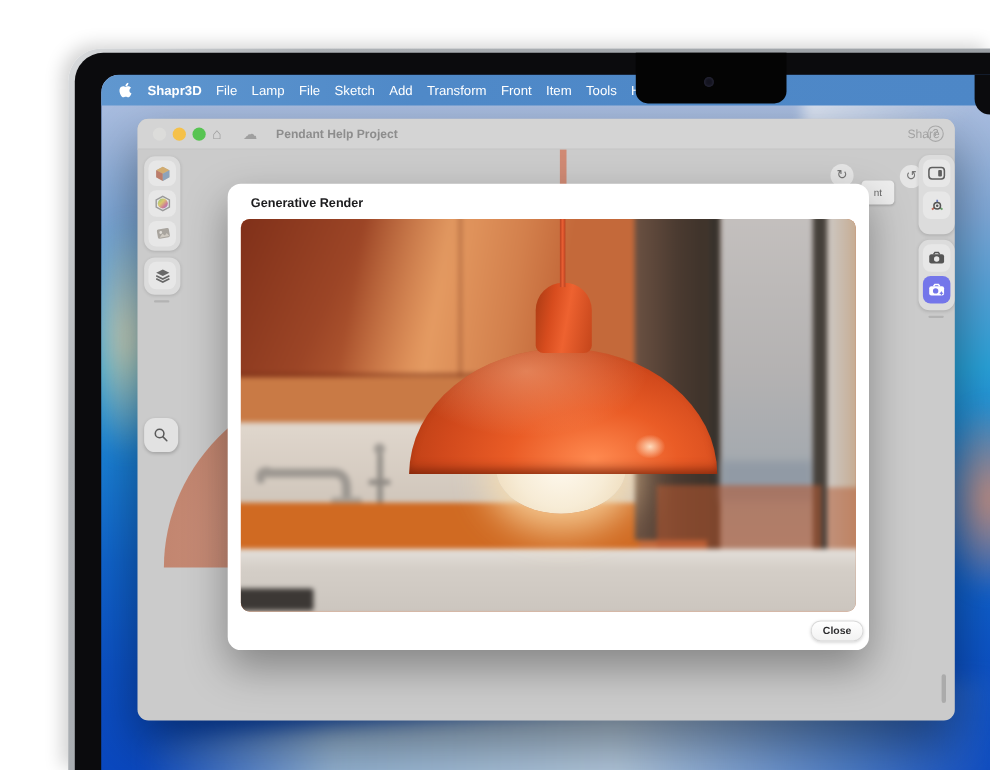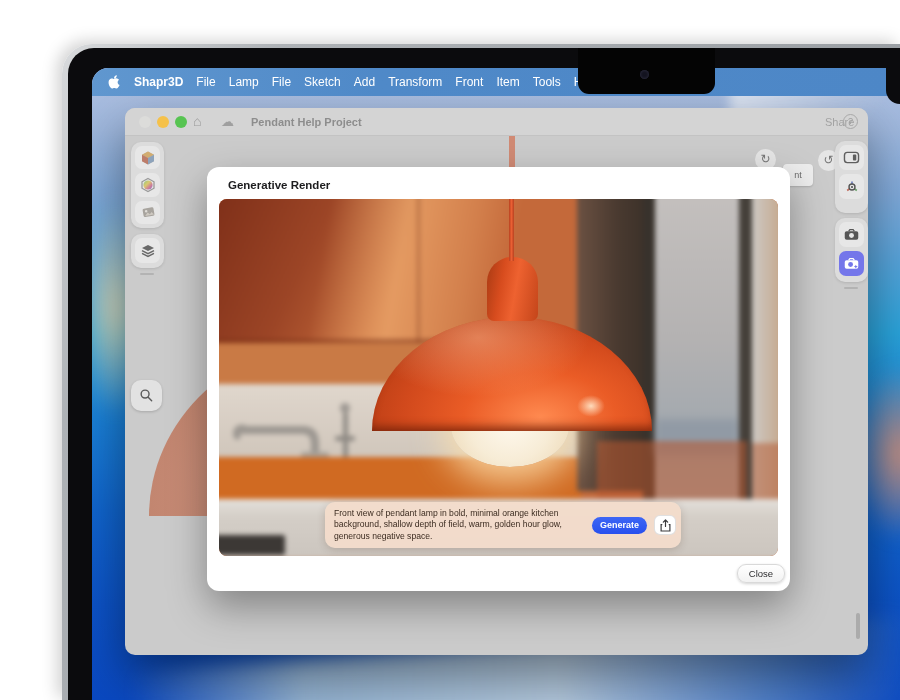--- a/index.html
+++ b/index.html
@@ -161,21 +161,21 @@
   .prompt-text { flex:1; font-size:8.6px; line-height:1.3; color:#3b2b20; }
   .generate-btn { width:55px; height:17px; border-radius:9px; flex:0 0 auto;
     background:linear-gradient(180deg,#3d66f5,#2750ee); color:#fff; font-size:9px;
     font-weight:bold; text-align:center; line-height:17px; }
   .upload-btn { width:22px; height:20px; border-radius:6px; background:#fff; flex:0 0 auto;
     border:1px solid rgba(0,0,0,.12); display:flex; align-items:center; justify-content:center; }
 
   .close-btn { position:absolute; left:530px; top:397px; width:48px; height:19px;
     border-radius:9px; background:linear-gradient(180deg,#ffffff,#f2f2f2);
     border:1px solid #d9d9d9; box-shadow:0 1px 3px rgba(0,0,0,.18);
-    font-size:9.5px; font-weight:normal; color:#2c2c2e; text-align:center; line-height:17px; }
+    font-size:9.5px; font-weight:bold; color:#2c2c2e; text-align:center; line-height:17px; }
 </style>
 </head>
 <body>
 
 <div class="stage">
   <div class="alu-edge"></div>
   <div class="bezel"></div>
 
   <div class="screen">
     <div class="wallpaper">
@@ -345,30 +345,20 @@
           <div class="rb rb-sink"></div>
         </div>
 
         <div class="lamp-bulb"></div>
         <div class="lamp-dome"></div>
         <div class="lamp-gloss"></div>
         <div class="lamp-spec"></div>
         <div class="lamp-cap"></div>
         <div class="lamp-cord"></div>
 
-        <div class="prompt-bar">
-          <div class="prompt-text">Front view of pendant lamp in bold, minimal orange kitchen background, shallow depth of field, warm, golden hour glow, generous negative space.</div>
-          <div class="generate-btn">Generate</div>
-          <div class="upload-btn">
-            <svg viewBox="0 0 12 14" width="11" height="13">
-                <path d="M6 1 v7 M3.6 3.4 L6 1 l2.4 2.4" fill="none" stroke="#3a3a3c" stroke-width="1.3" stroke-linecap="round" stroke-linejoin="round"></path>
-                <path d="M2 6 H1.2 v7 h9.6 V6 H10" fill="none" stroke="#3a3a3c" stroke-width="1.3" stroke-linecap="round"></path>
-              </svg>
-          </div>
-        </div>
       </div>
 
       <div class="close-btn">Close</div>
     </div>
 
   </div>
 
   <div class="bezel-corner-tr"></div>
   <div class="notch">
     <div class="notch-camera"></div>

